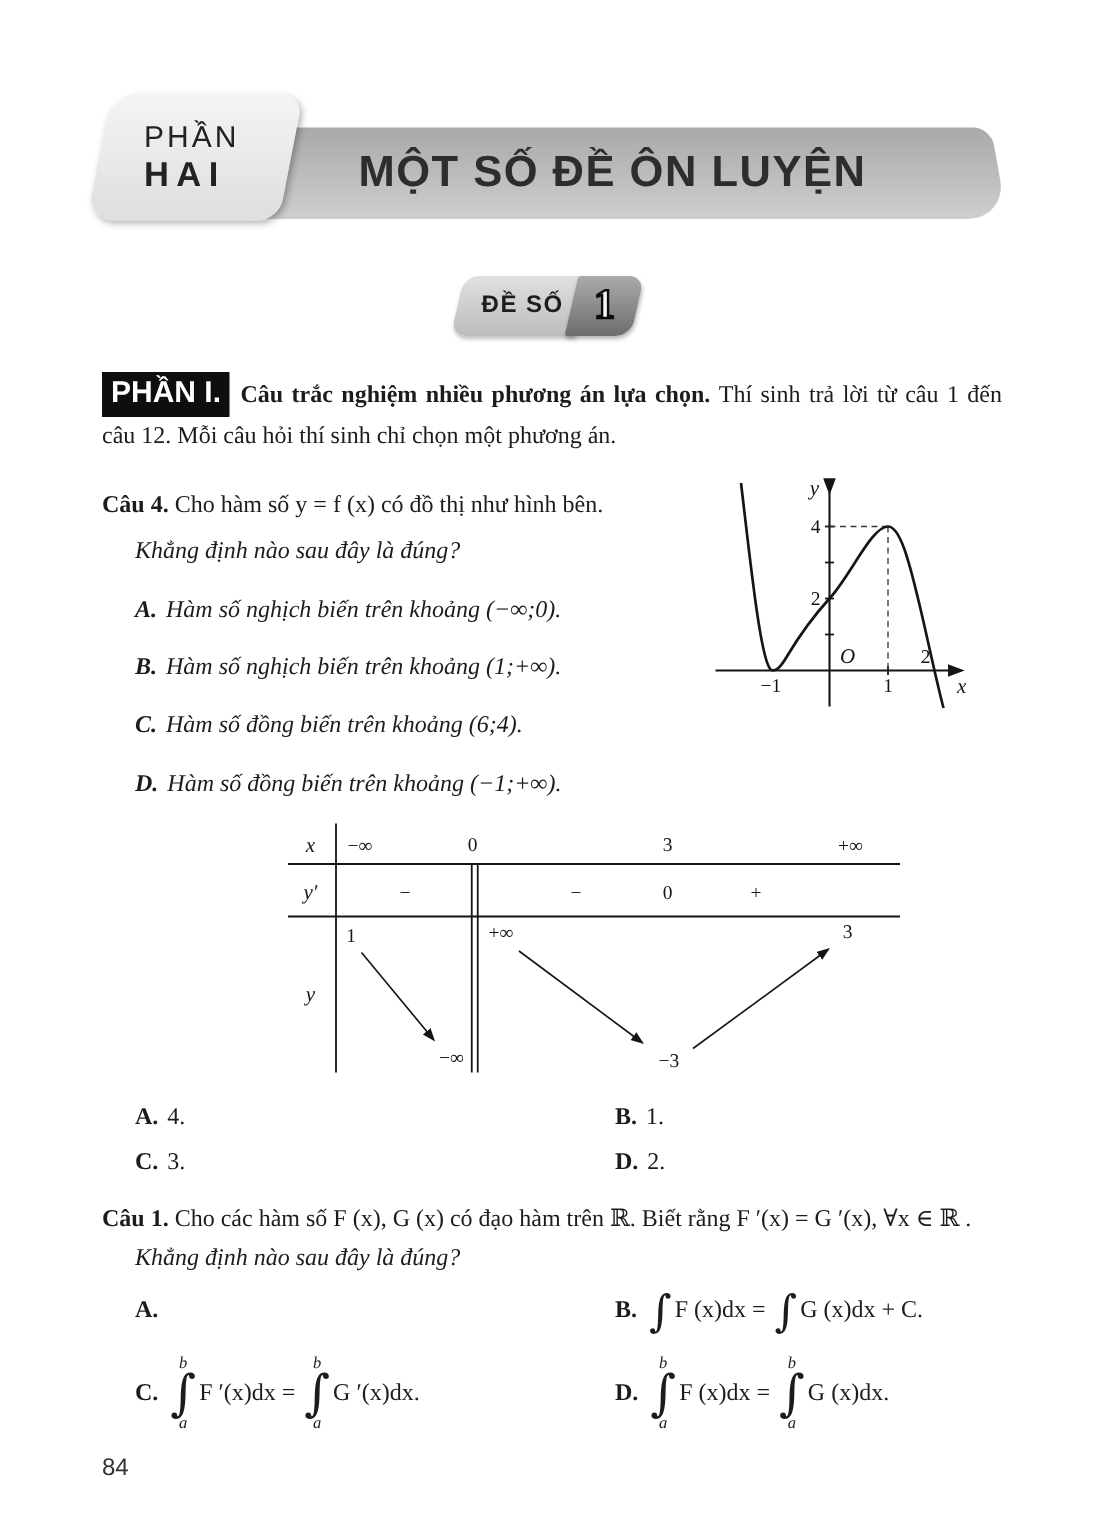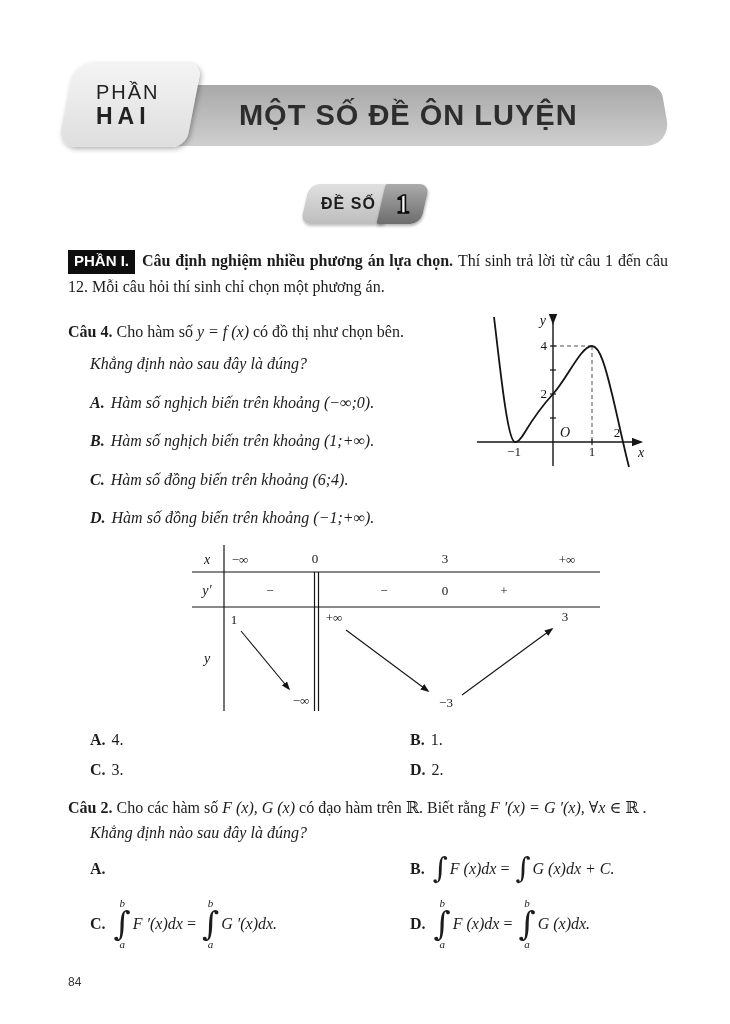--- a/index.html
+++ b/index.html
@@ -61,25 +61,25 @@
     font-family:"Liberation Serif","DejaVu Serif",serif;
     font-weight:bold; font-size:28px; color:#f8f8f8; line-height:1;
     -webkit-text-stroke:1.6px #0c0c0c;
     text-shadow:0 0 1px #000;
   }
   
   .content { padding:24px 62px 0 68px; }
   .ptag {
     display:inline-block; background:#0e0e0e; color:#fff;
     font-family:"Liberation Sans","DejaVu Sans",sans-serif;
-    font-weight:bold; font-size:15px; line-height:1.25;
+    font-weight:bold; font-size:20px; line-height:1.25;
     padding:2px 6px 3px; margin-right:7px; vertical-align:baseline;
   }
   .mb { font-weight:bold; }
-  .mi { font-style:italic; }
+  .mi { }
   .mn {}
   p.stem { margin-top:10px; }
   .indent { padding-left:22px;font-style:italic; }
   .opt { display:flex; align-items:center; }
   .opt > span[data-math] { display:inline-flex; align-items:center; }
   .opt span { white-space:pre; }
   .optlabel { font-weight:bold; margin-right:6px; white-space:pre; }
   
   .q1-row { display:flex; gap:6px; margin-top:8px; }
   .q1-text { flex:1 1 auto; }
@@ -97,21 +97,21 @@
   }
   svg text.it { font-style:italic; font-size:14px; }
   
   .dint { display:inline-flex; flex-direction:column; align-items:center; line-height:1; vertical-align:middle; margin:0 2px; }
   .dint .iglyph { font-size:33px; line-height:.85; font-family:"DejaVu Serif","Liberation Serif",serif; }
   .dint .lim { font-size:11px; font-style:italic; line-height:1.1; }
   .dint.indef .iglyph { font-size:29px; }
   .pagenum {
     position:absolute; left:68px; bottom:32px;
     font-family:"Liberation Sans","DejaVu Sans",sans-serif;
-    font-size:12px; color:#333;
+    font-size:16px; color:#333;
   }
 </style>
 </head>
 <body>
 
 <div class="page">
 
   <div class="banner-area">
     <div class="banner">
       <div class="banner-title">MỘT SỐ ĐỀ ÔN LUYỆN</div>
@@ -131,27 +131,27 @@
       </div>
       <div class="badge-right">
         <span class="badge-num">1</span>
       </div>
     </div>
   </div>
 
   <div class="content">
 
     <p style="text-align:justify;">
-      <span class="ptag">PHẦN I.</span><span data-math="section.intro"><span class="mb">Câu định nghiệm nhiều phương án lựa chọn. </span><span class="mn">Thí sinh trả lời từ câu 1 đến câu 12. Mỗi câu hỏi thí sinh chỉ chọn một phương án.</span></span>
+      <span class="ptag">PHẦN I.</span><span data-math="section.intro"><span class="mb">Câu trắc nghiệm nhiều phương án lựa chọn. </span><span class="mn">Thí sinh trả lời từ câu 1 đến câu 12. Mỗi câu hỏi thí sinh chỉ chọn một phương án.</span></span>
     </p>
 
     <section>
       <div class="q1-row">
         <div class="q1-text">
-          <p class="stem" data-math="q1.stem" style="margin-top:12px;"><span class="mb">Câu 4. </span><span class="mn">Cho hàm số </span><span class="mi">y = f (x)</span><span class="mn"> có đồ thị như chọn bên.</span></p>
+          <p class="stem" data-math="q1.stem" style="margin-top:12px;"><span class="mb">Câu 4. </span><span class="mn">Cho hàm số </span><span class="mi">y = f (x)</span><span class="mn"> có đồ thị như hình bên.</span></p>
           <p class="stem2 indent">Khẳng định nào sau đây là đúng?</p>
           <p class="opt indent">
               <b class="optlabel">A.</b>
               <span data-math="q1.options.0.segs"><span class="mn">Hàm số nghịch biến trên khoảng </span><span class="mn">(−∞;0)</span><span class="mn">.</span></span>
             </p>
           <p class="opt indent">
               <b class="optlabel">B.</b>
               <span data-math="q1.options.1.segs"><span class="mn">Hàm số nghịch biến trên khoảng </span><span class="mn">(1;+∞)</span><span class="mn">.</span></span>
             </p>
           <p class="opt indent">
@@ -252,21 +252,21 @@
             <span>3.</span>
           </p>
         <p class="opt">
             <b class="optlabel">D.</b>
             <span>2.</span>
           </p>
       </div>
     </section>
 
     <section>
-      <p class="stem" data-math="q3.stem" style="margin-top:12px;"><span class="mb">Câu 2. </span><span class="mn">Cho các hàm số </span><span class="mi">F (x), G (x)</span><span class="mn"> có đạo hàm trên ℝ. Biết rằng </span><span class="mi">F ′(x) = G ′(x), ∀x</span><span class="mn"> ∈ ℝ .</span></p>
+      <p class="stem" data-math="q3.stem" style="margin-top:12px;"><span class="mb">Câu 1. </span><span class="mn">Cho các hàm số </span><span class="mi">F (x), G (x)</span><span class="mn"> có đạo hàm trên ℝ. Biết rằng </span><span class="mi">F ′(x) = G ′(x), ∀x</span><span class="mn"> ∈ ℝ .</span></p>
       <p class="indent">Khẳng định nào sau đây là đúng?</p>
       <div class="optgrid q3grid">
         <p class="opt">
             <b class="optlabel">A.</b>
           </p>
         <p class="opt">
             <b class="optlabel">B.</b>
             <span data-math="q3.options.1.segs"><span class="dint indef"><span class="iglyph">∫</span></span><span class="mi">F (x)dx</span><span class="mn"> = </span><span class="dint indef"><span class="iglyph">∫</span></span><span class="mi">G (x)dx + C.</span></span>
           </p>
         <p class="opt">

